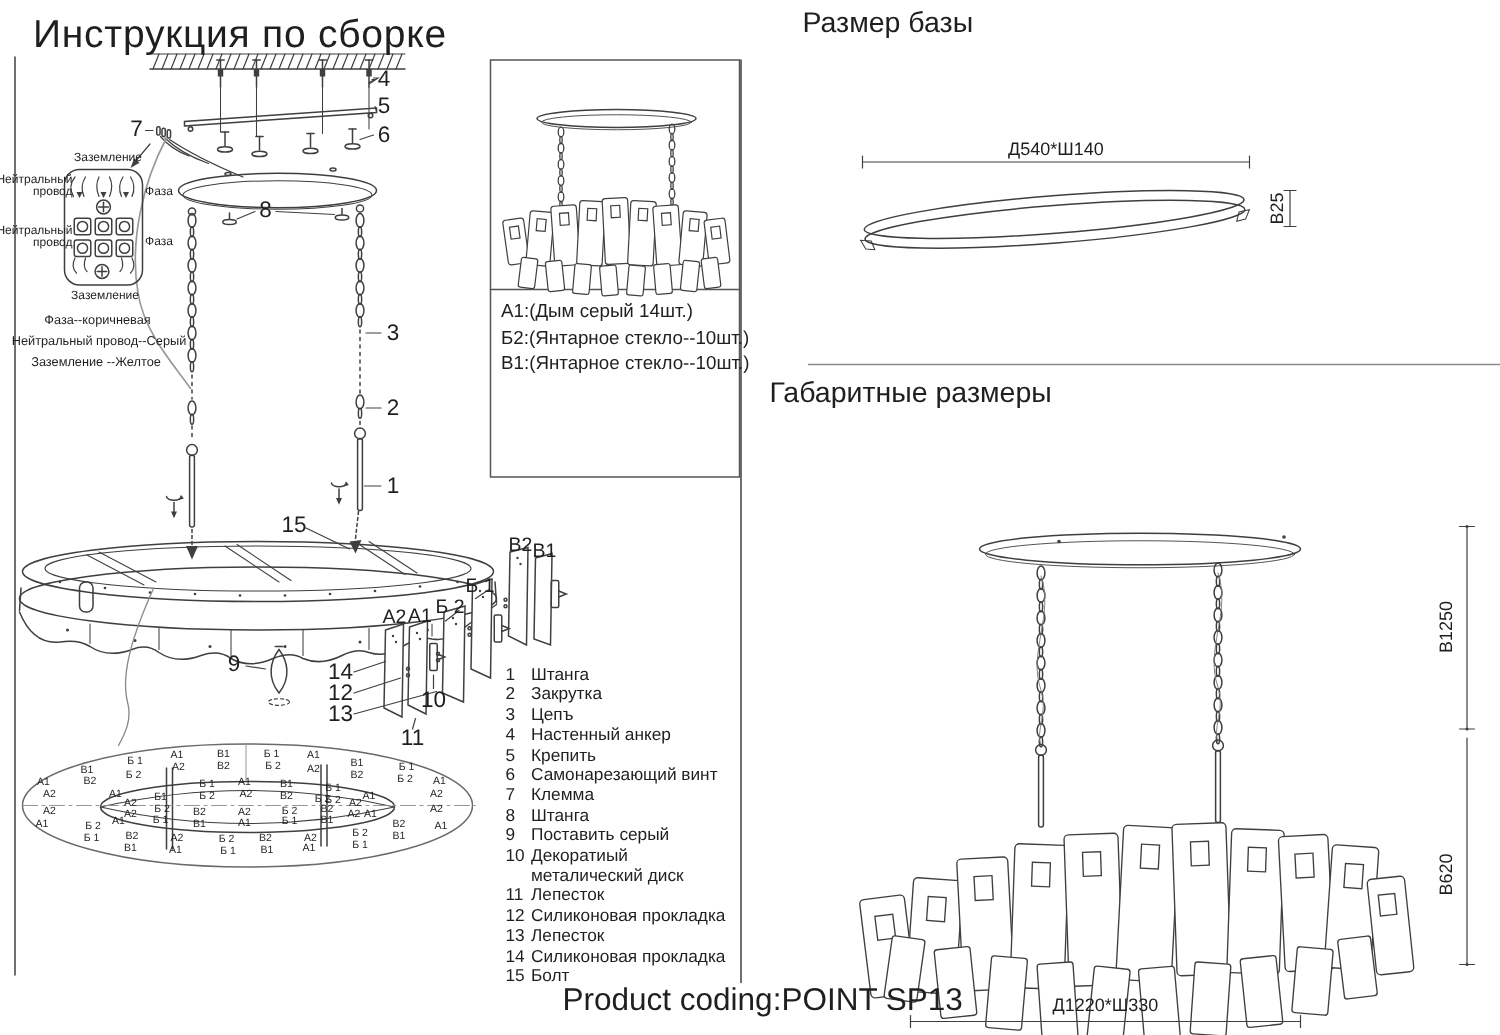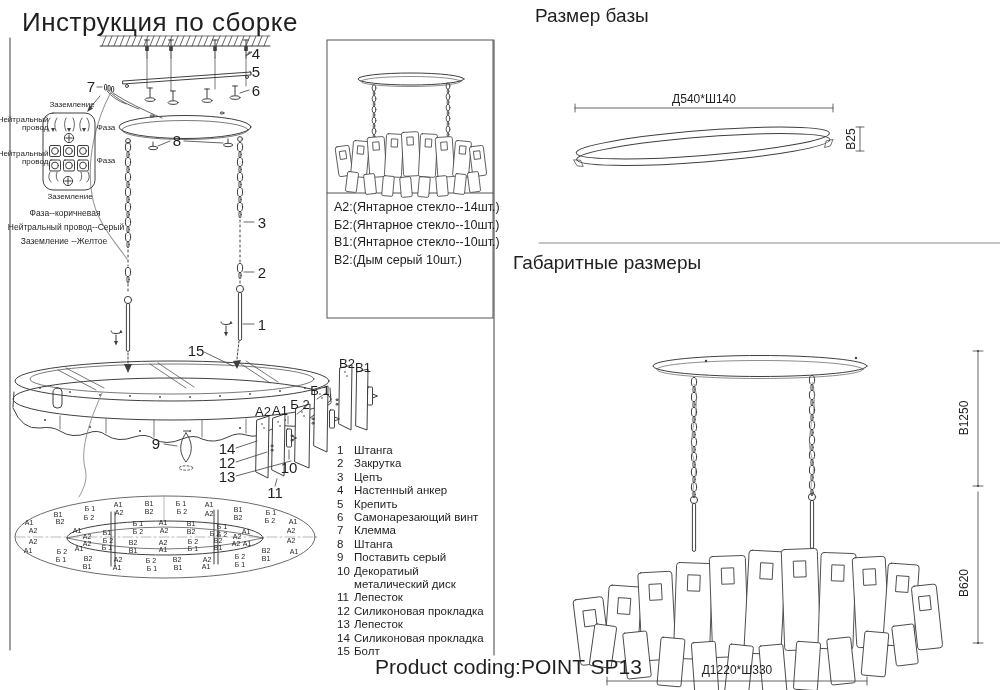--- a/index.html
+++ b/index.html
@@ -633,24 +633,23 @@
       <div class="lbl tiny" style="left: 218px; top: 540px;">B2</div>
       <div class="lbl tiny" style="left: 218px; top: 547px;">B1</div>
       <div class="lbl tiny" style="left: 215px; top: 533px;">Б 2</div>
       <div class="lbl tiny" style="left: 237px; top: 536px;">A2</div>
       <div class="lbl tiny" style="left: 246px; top: 531px;">A1</div>
       <div class="lbl tiny" style="left: 236px; top: 543px;">A2</div>
       <div class="lbl tiny" style="left: 247px; top: 543px;">A1</div>
     </div>
 
   <div class="inset-lines">
-    <div>A2:(Янтарное стекло--14шт.)</div>
+    <div>A1:(Дым серый 14шт.)</div>
     <div>Б2:(Янтарное стекло--10шт.)</div>
     <div>B1:(Янтарное стекло--10шт.)</div>
-    <div>B2:(Дым серый 10шт.)</div>
   </div>
 
   <div class="plist">
 
   <div class="plist-row">
         <span class="plist-num">1</span>
         <span class="plist-name">Штанга</span>
       </div>
       <div class="plist-row">
         <span class="plist-num">2</span>

